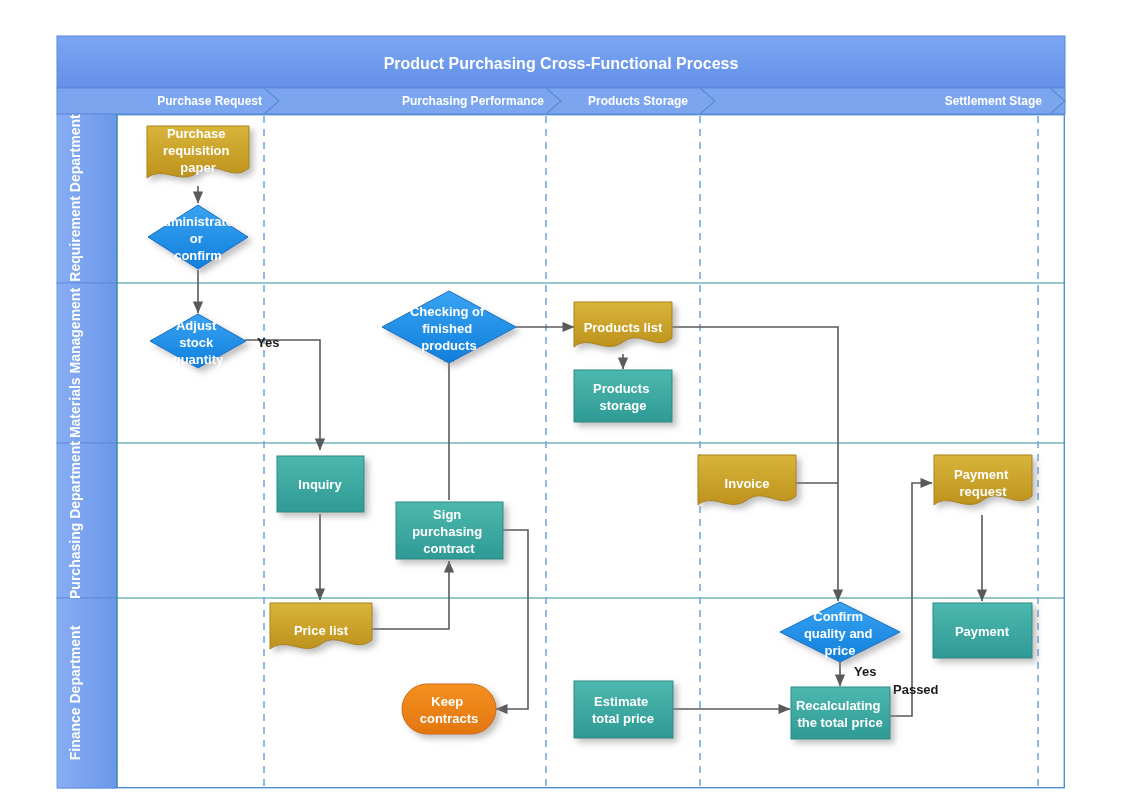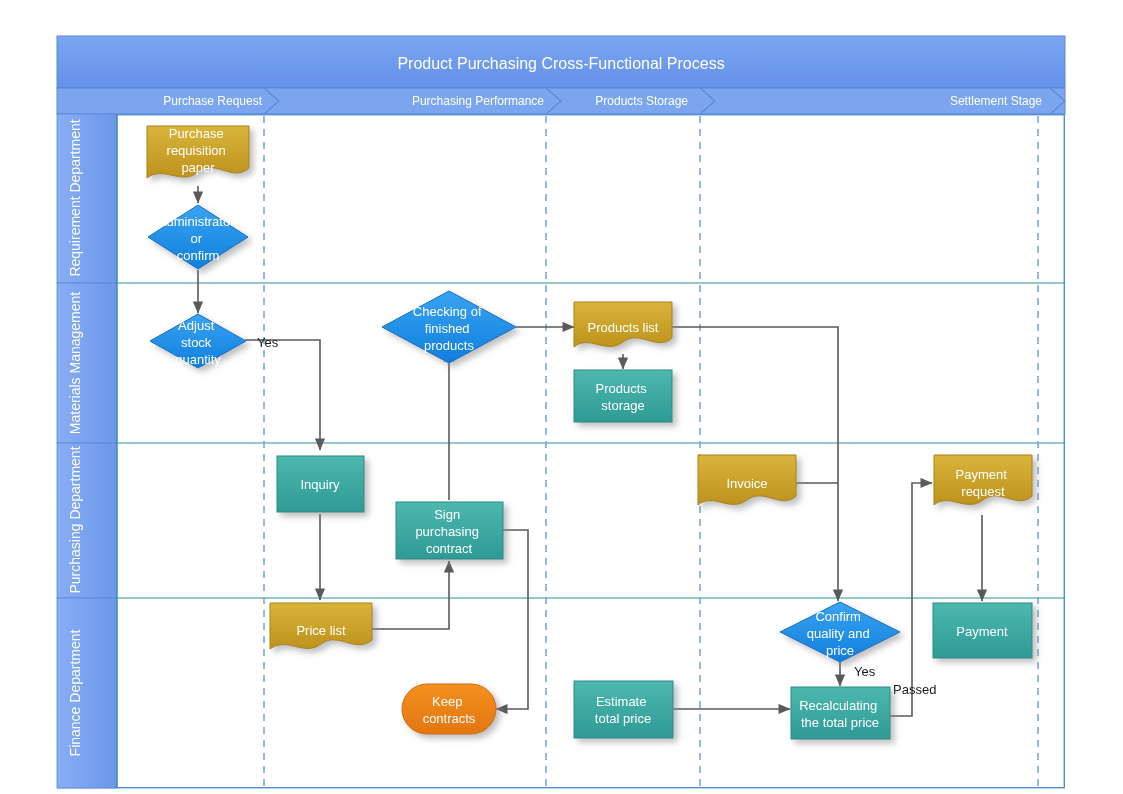--- a/index.html
+++ b/index.html
@@ -1,17 +1,17 @@
 <!DOCTYPE html>
 <html><head>
 <meta charset="utf-8">
 <style>
   html,body{margin:0;padding:0;background:#ffffff;}
   body{width:1123px;height:794px;font-family:"Liberation Sans",sans-serif;overflow:hidden;}
-  #stage{position:relative;width:1035px;height:794px;}
+  #stage{position:relative;width:1035px;height:794px;font-weight:bold;}
   svg{display:block;}
   .shp-text{fill:#ffffff;font-family:"Liberation Sans",sans-serif;font-size:13px;text-anchor:middle;}
   .shp-text-dark{fill:#1a1a1a;font-family:"Liberation Sans",sans-serif;font-size:13px;}
   .lane-label{fill:#ffffff;font-family:"Liberation Sans",sans-serif;font-size:14px;text-anchor:middle;}
   .phase-label{fill:#ffffff;font-family:"Liberation Sans",sans-serif;font-size:12px;text-anchor:end;}
   .title-text{fill:#ffffff;font-family:"Liberation Sans",sans-serif;font-size:16px;text-anchor:middle;}
   .edge{fill:none;stroke:#5a5a5a;stroke-width:1.6;}
   .lane-div{stroke:#2f8f9a;stroke-width:1.2;}
   .phase-div{stroke:#7aa7de;stroke-width:1.6;stroke-dasharray:7 6;}
   .canvas-border{fill:none;stroke:#4f8ed6;stroke-width:1.4;}

